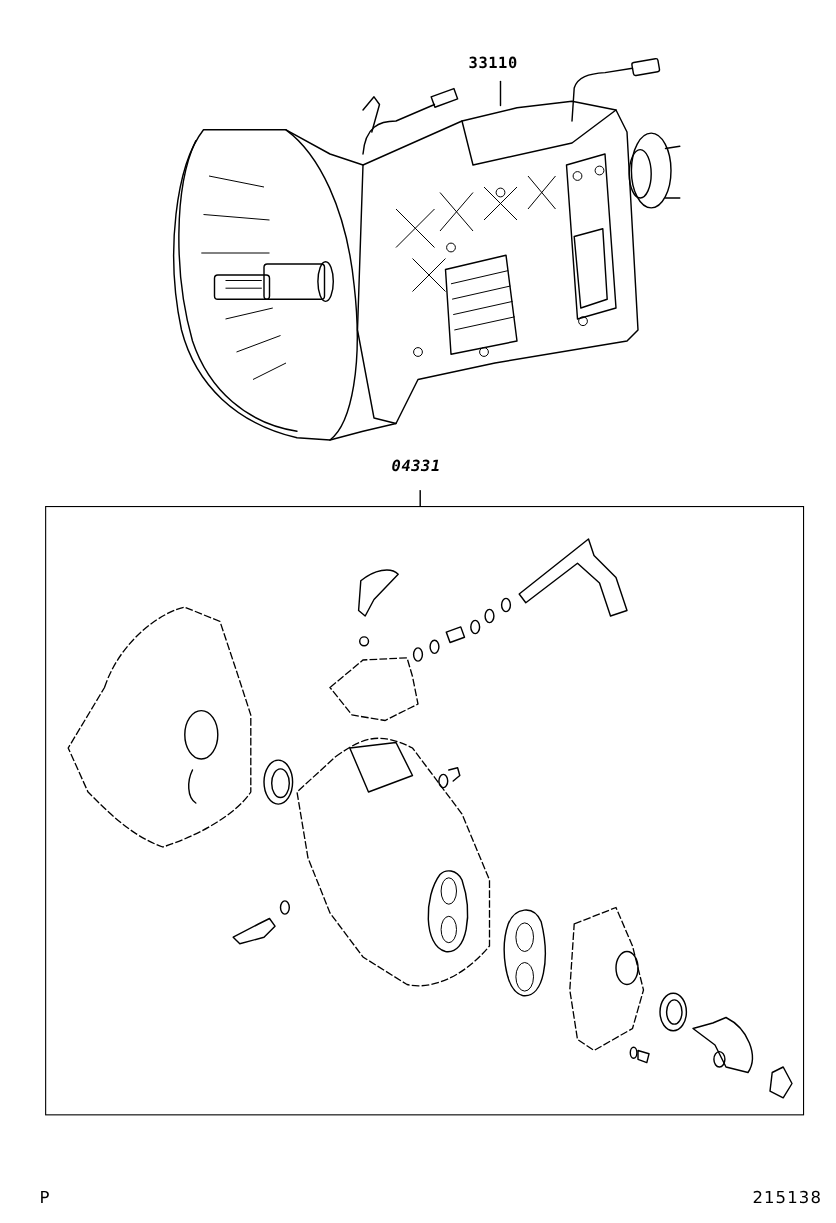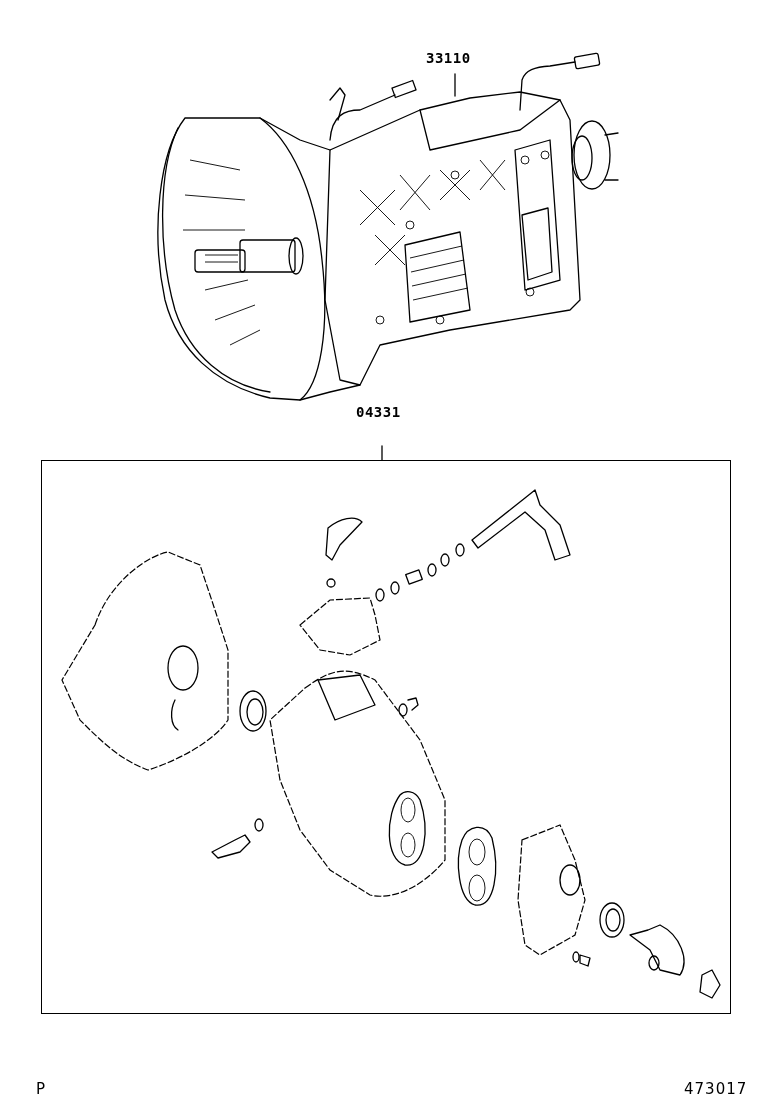--- a/index.html
+++ b/index.html
@@ -12,24 +12,24 @@
                border: 1.5px solid #000; box-sizing: border-box; }
     svg { position: absolute; left: 0; top: 0; }
     svg .ln { fill: none; stroke: #000; stroke-width: 1.3; stroke-linejoin: round; stroke-linecap: round; }
     svg .dash { fill: none; stroke: #000; stroke-width: 1.2; stroke-dasharray: 7 2; }
     svg .thin { fill: none; stroke: #000; stroke-width: 0.9; }
   </style>
 </head>
 <body>
 
 <div class="abs part-label" style="left:426px; top:50px;">33110</div>
-<div class="abs part-label" style="left:356px; top:404px;">04331</div>
+<div class="abs part-label" style="left:356px; top:416px;font-style:italic;">04331</div>
 
 <div class="abs corner-label" style="left:36px; top:1080px;">P</div>
-<div class="abs corner-label" style="left:684px; top:1080px; letter-spacing:1px;">473017</div>
+<div class="abs corner-label" style="left:684px; top:1080px; letter-spacing:1px;">215138</div>
 
 <div class="kit-box"></div>
 
 <svg width="760" height="1112" viewBox="0 0 760 1112">
 
   <line class="ln" x1="455" y1="74" x2="455" y2="96"></line>
   <line class="ln" x1="382" y1="446" x2="382" y2="460"></line>
 
   <g>
 

